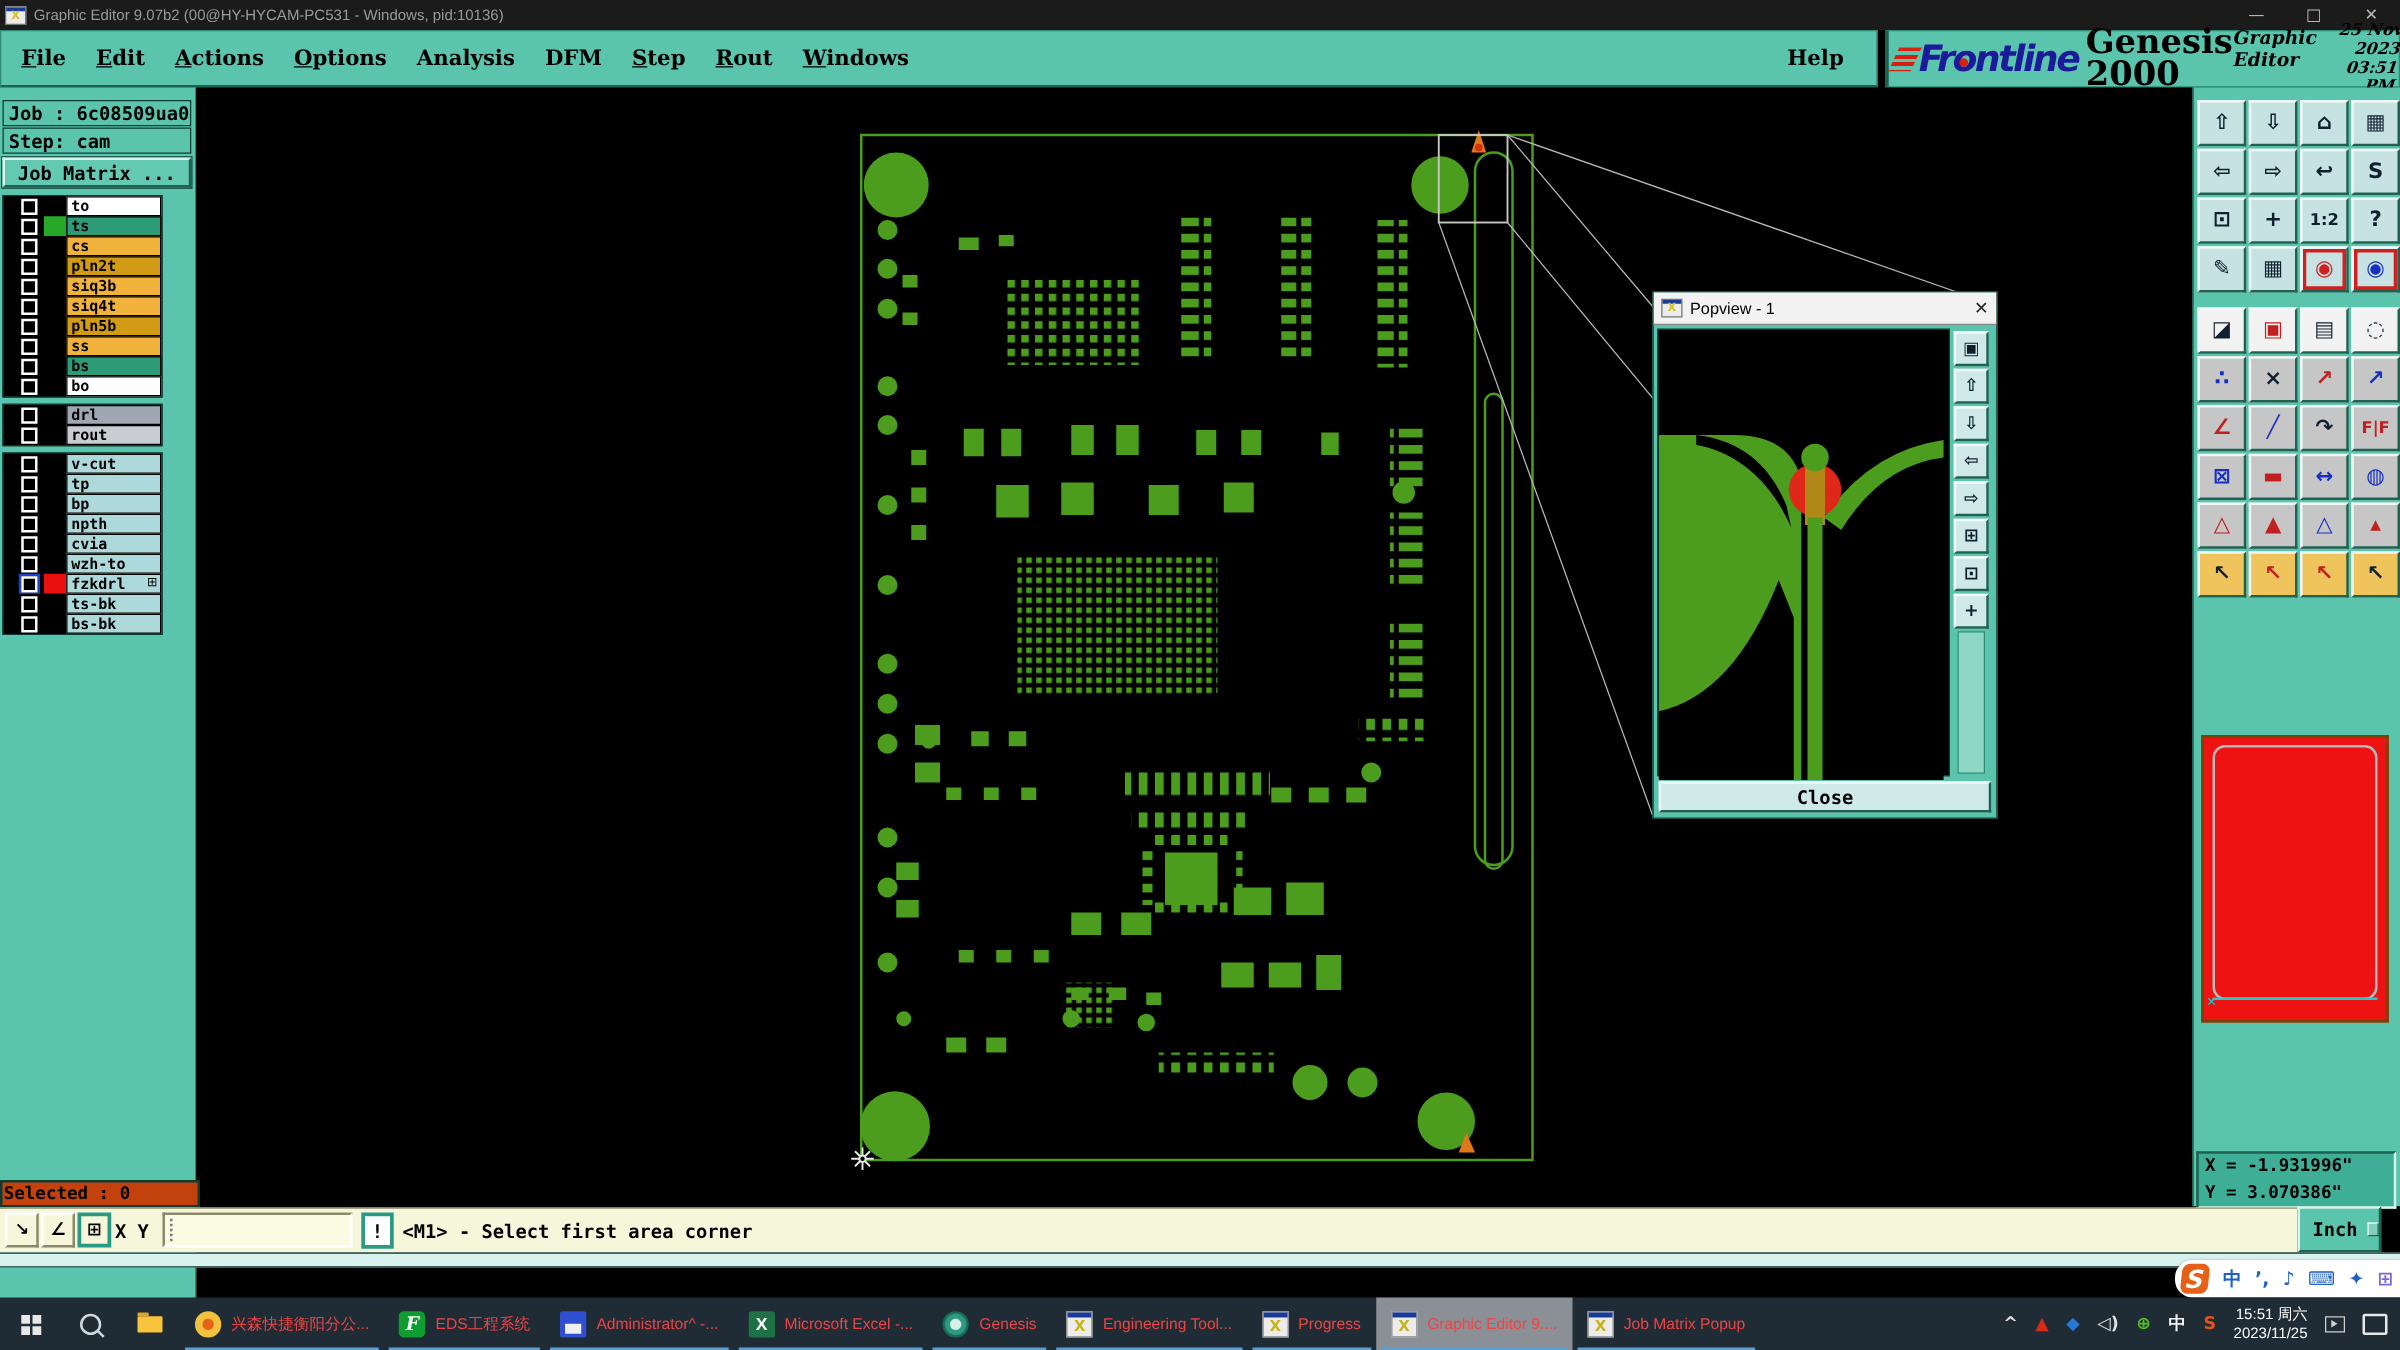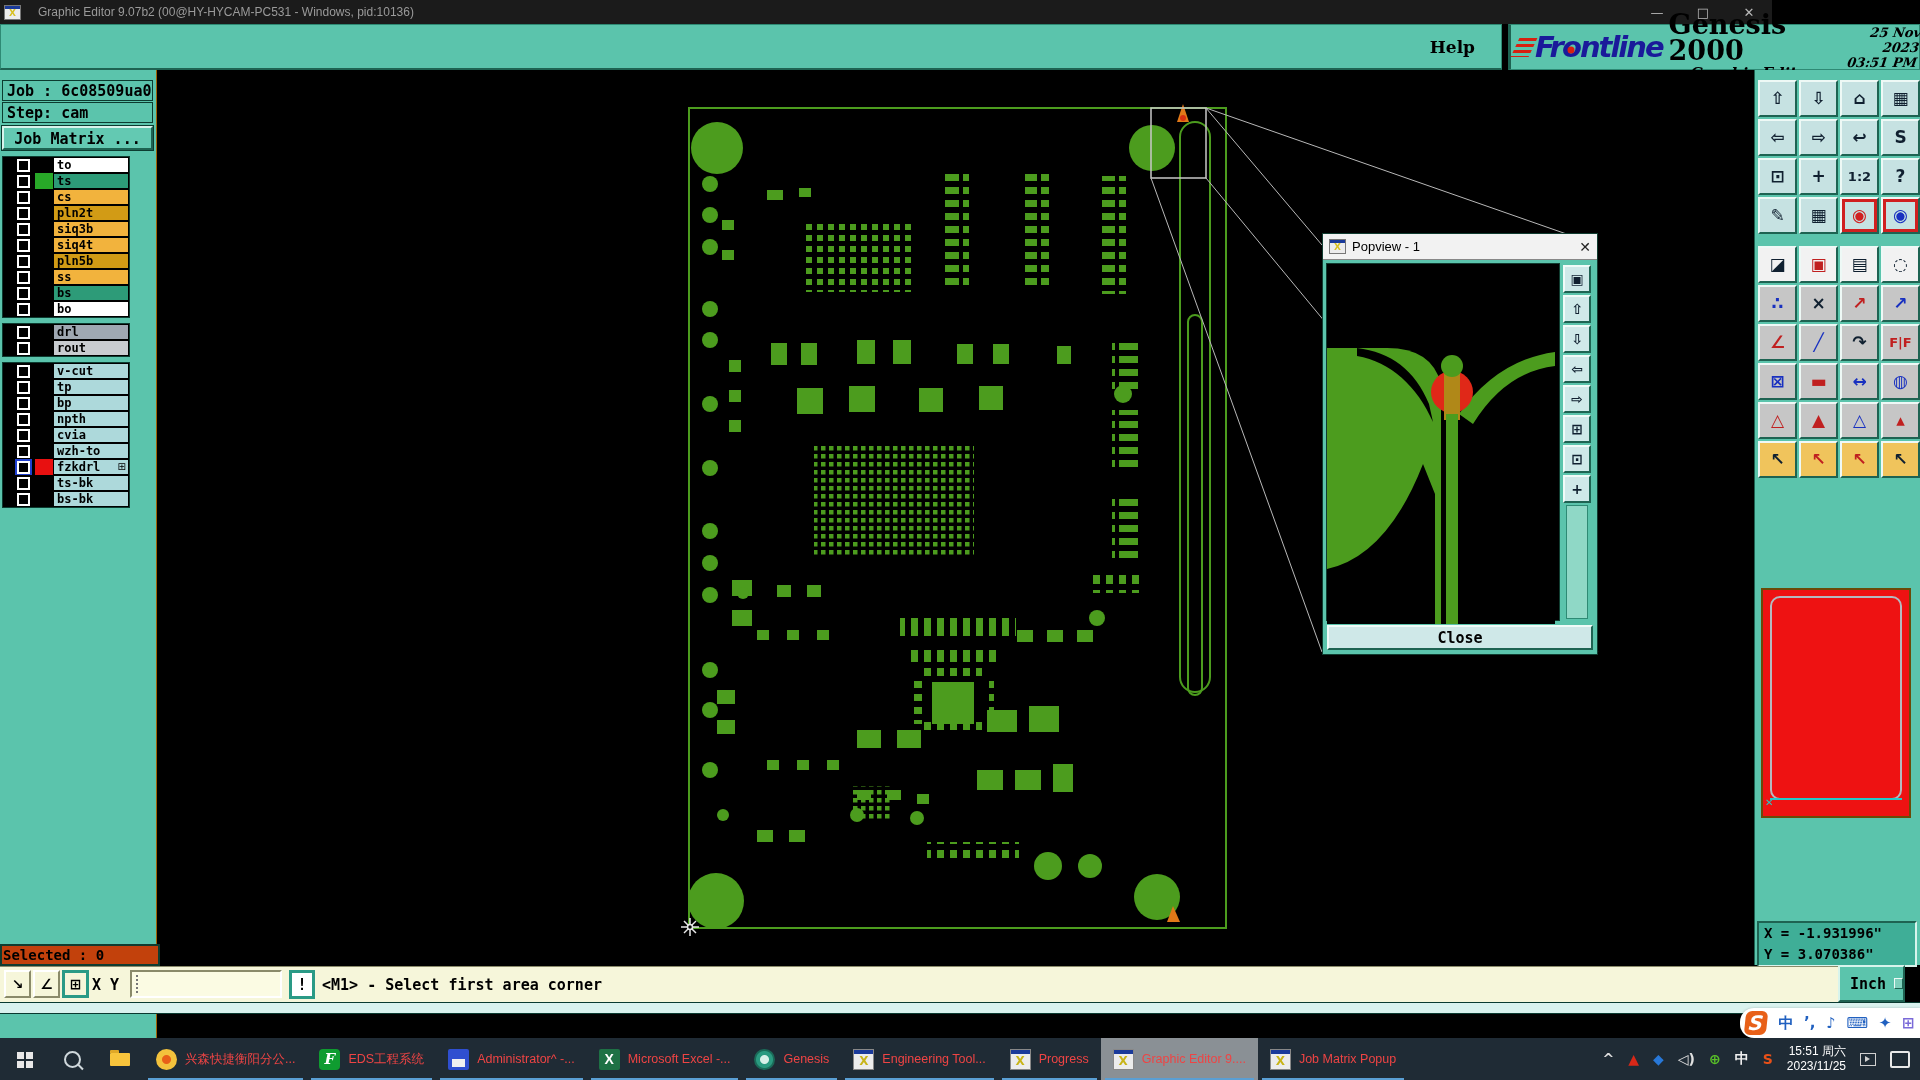--- a/index.html
+++ b/index.html
@@ -1,37 +1,37 @@
 <!DOCTYPE html>
 <html><head>
 <meta charset="utf-8">
 <style>
   html,body{margin:0;padding:0;width:1920px;height:1080px;background:#000;overflow:hidden;
     font-family:"DejaVu Sans Mono",monospace;}
   
-  #titlebar{position:absolute;left:0;top:0;width:1772px;height:24px;background:#1b1b1b;display:flex;align-items:center;gap:11px;}
+  #titlebar{position:absolute;left:0;top:0;width:1920px;height:24px;background:#1b1b1b;display:flex;align-items:center;}
   #titlebar .ttext{color:#9a9a9a;font:12px "Liberation Sans",sans-serif;margin-left:6px;}
   .xwin-ic{width:15px;height:13px;background:#ececec;border:1px solid #777;position:relative;display:inline-block;flex:none;}
   .xwin-ic::before{content:"";position:absolute;left:0;top:0;right:0;height:3px;background:#1a3a9a;}
   .xwin-ic::after{content:"X";position:absolute;left:0;right:0;top:2px;bottom:0;color:#d8c020;font:bold 9px/11px "DejaVu Sans",sans-serif;text-align:center;}
   #titlebar .wbtns{margin-left:auto;display:flex;}
   #titlebar .wbtn{width:46px;text-align:center;color:#b8b8b8;font:13px "DejaVu Sans",sans-serif;cursor:default;}
   
   #menubar{position:absolute;left:0;top:24px;width:1502px;height:46px;background:#5BC4AC;border:1px solid #2e8a74;border-bottom:2px solid #1e6352;display:flex;align-items:center;box-sizing:border-box;}
   #menu-list{display:flex;gap:24px;padding-left:16px;list-style:none;margin:0;}
   .menu-item{font:bold 17px "DejaVu Serif",serif;color:#000;cursor:default;}
   .ul{text-decoration:underline;}
   #help-item{margin-left:auto;margin-right:26px;font:bold 17px "DejaVu Serif",serif;}
   #brand{position:absolute;left:1508px;top:24px;width:412px;height:46px;background:#5BC4AC;border:1px solid #2e8a74;border-left:3px solid #1e6352;box-sizing:border-box;display:flex;align-items:center;}
   .fl-logo{display:flex;align-items:center;margin-left:4px;}
   .fl-lines{width:18px;height:19px;background:repeating-linear-gradient(to bottom,#d82010 0 3px,rgba(0,0,0,0) 3px 6px);transform:skewX(-25deg);margin-right:2px;}
   .fl-text{font:bold italic 29px "DejaVu Sans",sans-serif;color:#1a1a9a;letter-spacing:-2px;}
   .fl-o{position:relative;}
   .fl-o::after{content:"";position:absolute;width:7px;height:7px;background:#d82010;border-radius:50%;left:53%;top:60%;transform:translate(-50%,-50%);}
-  .brand-mid{display:flex;flex-direction:column;align-items:center;margin-left:6px;}
+  .brand-mid{display:flex;flex-direction:row;align-items:flex-start;margin-left:6px;}
   .brand-prod{font:bold 27px/26px "DejaVu Serif",serif;color:#000;}
   .brand-sub{font:bold italic 15px "DejaVu Serif",serif;color:#000;}
   .brand-date{margin-left:6px;text-align:right;font:bold italic 13px/15px "DejaVu Serif",serif;transform:skewX(-8deg);}
   
   #sidebar{position:absolute;left:0;top:70px;width:157px;height:1028px;background:#5BC4AC;border-right:1px solid #a16207;box-sizing:border-box;}
   .job-box{position:absolute;left:2px;width:151px;height:21px;background:#5BC4AC;border:1px solid #0c3c30;font:bold 15px/20px "DejaVu Sans Mono",monospace;padding-left:4px;box-sizing:border-box;}
   #job-matrix-btn{position:absolute;left:2px;top:56px;width:151px;height:24px;background:#63c9b2;border-top:2px solid #d8f4ec;border-left:2px solid #d8f4ec;border-right:2px solid #1e6352;border-bottom:2px solid #1e6352;box-shadow:0 0 0 1px #0c3c30;font:bold 15px/21px "DejaVu Sans Mono",monospace;padding-left:6px;box-sizing:border-box;cursor:default;}
   #layer-list{position:absolute;left:2px;top:86px;width:128px;}
   .layer-group{border:1px solid #0c3c30;background:#000;margin-bottom:5px;}
   .layer-row{display:flex;height:16px;align-items:stretch;padding-left:10px;}
@@ -126,20 +126,31 @@
   <span class="xwin-ic" style="margin-left:4px"></span>
   <span class="ttext">Graphic Editor 9.07b2 (00@HY-HYCAM-PC531 - Windows, pid:10136)</span>
   <span class="wbtns">
     <span class="wbtn">—</span>
     <span class="wbtn">□</span>
     <span class="wbtn">✕</span>
   </span>
 </div>
 
 <div id="menubar">
+  <ul id="menu-list">
+      <li class="menu-item"><span class="ul">F</span>ile</li>
+      <li class="menu-item"><span class="ul">E</span>dit</li>
+      <li class="menu-item"><span class="ul">A</span>ctions</li>
+      <li class="menu-item"><span class="ul">O</span>ptions</li>
+      <li class="menu-item">Analysis</li>
+      <li class="menu-item">DFM</li>
+      <li class="menu-item"><span class="ul">S</span>tep</li>
+      <li class="menu-item"><span class="ul">R</span>out</li>
+      <li class="menu-item"><span class="ul">W</span>indows</li>
+    </ul>
   <span id="help-item" class="menu-item">Help</span>
 </div>
 <div id="brand">
   <span class="fl-logo">
     <span class="fl-lines"></span>
     <span class="fl-text"><span>Fr</span><span class="fl-o">o</span><span>ntline</span></span>
   </span>
   <span class="brand-mid">
     <span class="brand-prod">Genesis 2000</span>
     <span class="brand-sub">Graphic Editor</span>

